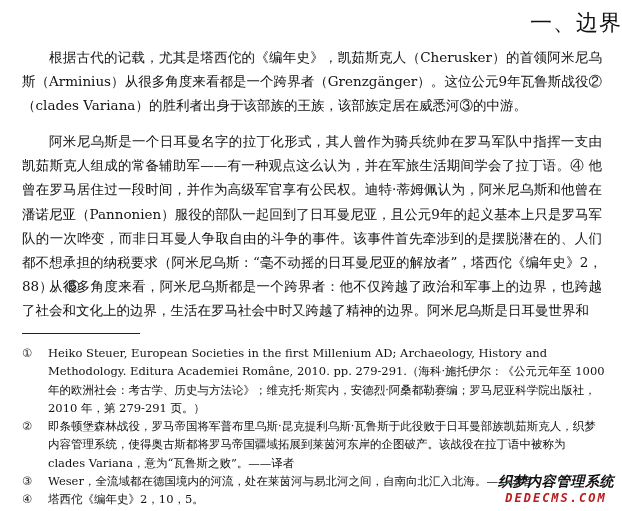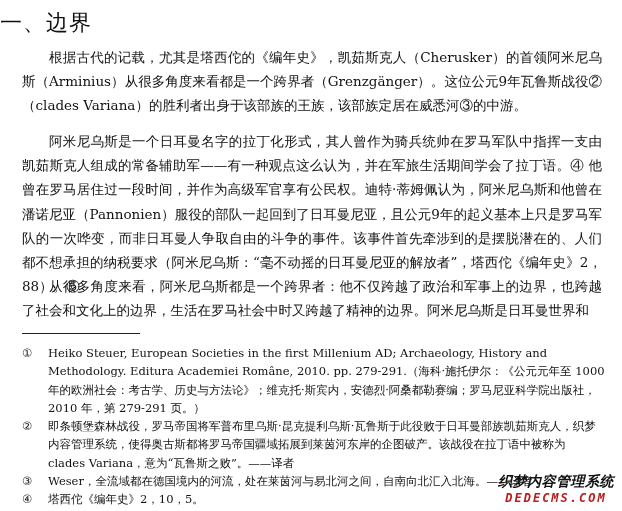--- a/index.html
+++ b/index.html
@@ -1,17 +1,17 @@
 <!DOCTYPE html>
 <html><head>
 <meta charset="utf-8">
 <style>
   html, body { margin: 0; padding: 0; background: #ffffff; }
   body { width: 622px; height: 511px; position: relative; overflow: hidden; color: #111; font-family: "DejaVu Serif", "Liberation Serif", serif; }
-  .title { position: absolute; top: 8px; left: 0; width: 622px; text-align: left; font-size: 22px; letter-spacing: 1px; }
+  .title { position: absolute; top: 8px; left: 0; width: 622px; text-align: right; font-size: 22px; letter-spacing: 1px; }
   .para { position: absolute; left: 22px; width: 580px; font-size: 13.5px; line-height: 24.2px; text-align: justify; }
   .para p { margin: 0; text-indent: 27px; }
   .p1 { top: 45px; }
   .p2 { top: 129px; }
   .p3 { top: 274px; }
   .rule { position: absolute; left: 22px; top: 333px; width: 118px; height: 1px; background: #222; }
   .notes { position: absolute; left: 22px; top: 344px; width: 584px; font-size: 11.5px; line-height: 18.3px; }
   .note { display: flex; }
   .note .num { width: 26px; flex: none; }
   .note .txt { flex: 1; }

